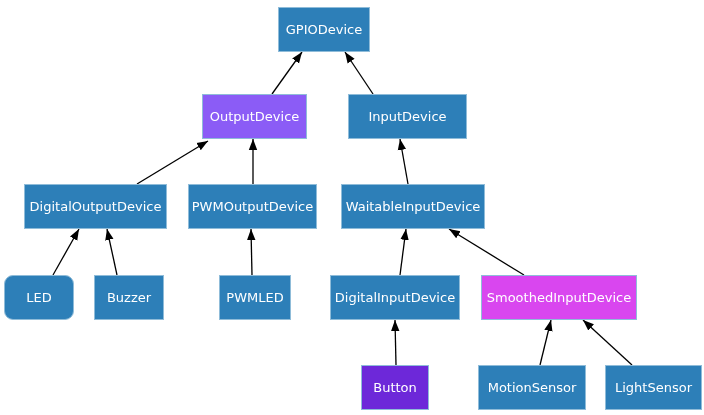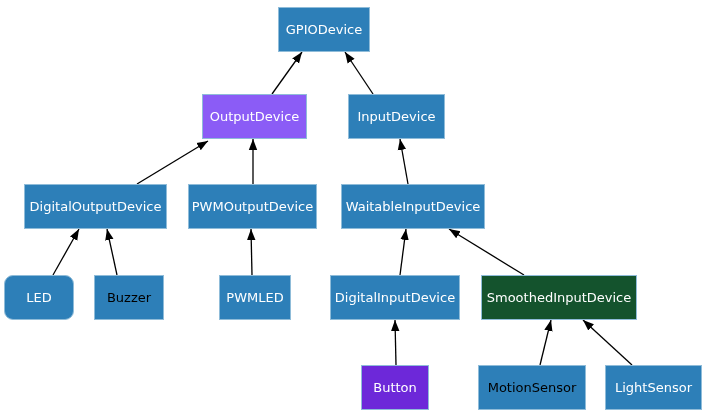--- a/index.html
+++ b/index.html
@@ -44,26 +44,26 @@
         <line x1="400" y1="275" x2="406" y2="229" stroke="#000000" stroke-width="1.3" marker-end="url(#arrowhead)"></line>
         <line x1="524" y1="275" x2="449" y2="229" stroke="#000000" stroke-width="1.3" marker-end="url(#arrowhead)"></line>
         <line x1="396" y1="365" x2="395" y2="320" stroke="#000000" stroke-width="1.3" marker-end="url(#arrowhead)"></line>
         <line x1="540" y1="365" x2="551" y2="320" stroke="#000000" stroke-width="1.3" marker-end="url(#arrowhead)"></line>
         <line x1="632" y1="365" x2="583" y2="320" stroke="#000000" stroke-width="1.3" marker-end="url(#arrowhead)"></line>
       </g>
   </svg>
   <div id="node-layer">
       <div class="node" style="left: 278px; top: 7px; width: 92px; height: 45px; background: rgb(45, 127, 184); border-color: rgb(143, 188, 217); color: rgb(255, 255, 255);">GPIODevice</div>
       <div class="node" style="left: 202px; top: 94px; width: 105px; height: 45px; background: #8b5cf6; border-color: rgb(143, 188, 217); color: rgb(255, 255, 255);">OutputDevice</div>
-      <div class="node" style="left: 348px; top: 94px; width: 97px; height: 45px; background: rgb(45, 127, 184); border-color: rgb(143, 188, 217); color: rgb(255, 255, 255);">InputDevice</div>
+      <div class="node" style="left: 348px; top: 94px; width: 119px; height: 45px; background: rgb(45, 127, 184); border-color: rgb(143, 188, 217); color: rgb(255, 255, 255);">InputDevice</div>
       <div class="node" style="left: 24px; top: 184px; width: 143px; height: 45px; background: rgb(45, 127, 184); border-color: rgb(143, 188, 217); color: rgb(255, 255, 255);">DigitalOutputDevice</div>
       <div class="node" style="left: 188px; top: 184px; width: 129px; height: 45px; background: rgb(45, 127, 184); border-color: rgb(143, 188, 217); color: rgb(255, 255, 255);">PWMOutputDevice</div>
       <div class="node" style="left: 341px; top: 184px; width: 144px; height: 45px; background: rgb(45, 127, 184); border-color: rgb(143, 188, 217); color: rgb(255, 255, 255);">WaitableInputDevice</div>
       <div class="node" style="left: 4px; top: 275px; width: 70px; height: 45px; background: rgb(45, 127, 184); border-color: rgb(143, 188, 217); color: rgb(255, 255, 255); border-radius: 9px;">LED</div>
-      <div class="node" style="left: 94px; top: 275px; width: 70px; height: 45px; background: rgb(45, 127, 184); border-color: rgb(143, 188, 217); color: #000000;">Buzzer</div>
+      <div class="node" style="left: 94px; top: 275px; width: 70px; height: 45px; background: rgb(45, 127, 184); border-color: rgb(143, 188, 217); color: #ffffff;">Buzzer</div>
       <div class="node" style="left: 219px; top: 275px; width: 72px; height: 45px; background: rgb(45, 127, 184); border-color: rgb(143, 188, 217); color: rgb(255, 255, 255);">PWMLED</div>
       <div class="node" style="left: 330px; top: 275px; width: 130px; height: 45px; background: rgb(45, 127, 184); border-color: rgb(143, 188, 217); color: rgb(255, 255, 255);">DigitalInputDevice</div>
-      <div class="node" style="left: 481px; top: 275px; width: 156px; height: 45px; background: #14532d; border-color: rgb(143, 188, 217); color: rgb(255, 255, 255);">SmoothedInputDevice</div>
+      <div class="node" style="left: 481px; top: 275px; width: 156px; height: 45px; background: #d946ef; border-color: rgb(143, 188, 217); color: rgb(255, 255, 255);">SmoothedInputDevice</div>
       <div class="node" style="left: 361px; top: 365px; width: 68px; height: 45px; background: #6d28d9; border-color: rgb(143, 188, 217); color: rgb(255, 255, 255);">Button</div>
-      <div class="node" style="left: 478px; top: 365px; width: 108px; height: 45px; background: rgb(45, 127, 184); border-color: rgb(143, 188, 217); color: #000000;">MotionSensor</div>
+      <div class="node" style="left: 478px; top: 365px; width: 108px; height: 45px; background: rgb(45, 127, 184); border-color: rgb(143, 188, 217); color: #ffffff;">MotionSensor</div>
       <div class="node" style="left: 605px; top: 365px; width: 97px; height: 45px; background: rgb(45, 127, 184); border-color: rgb(143, 188, 217); color: rgb(255, 255, 255);">LightSensor</div>
     </div>
 </div>
 
 </body></html>

